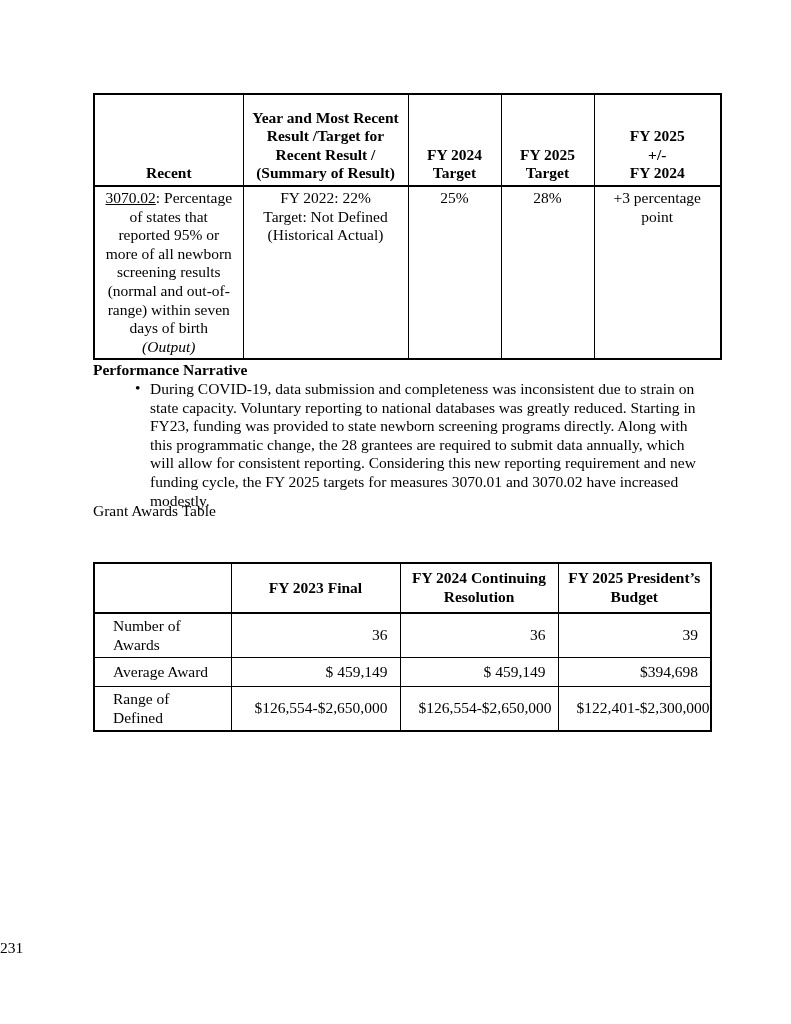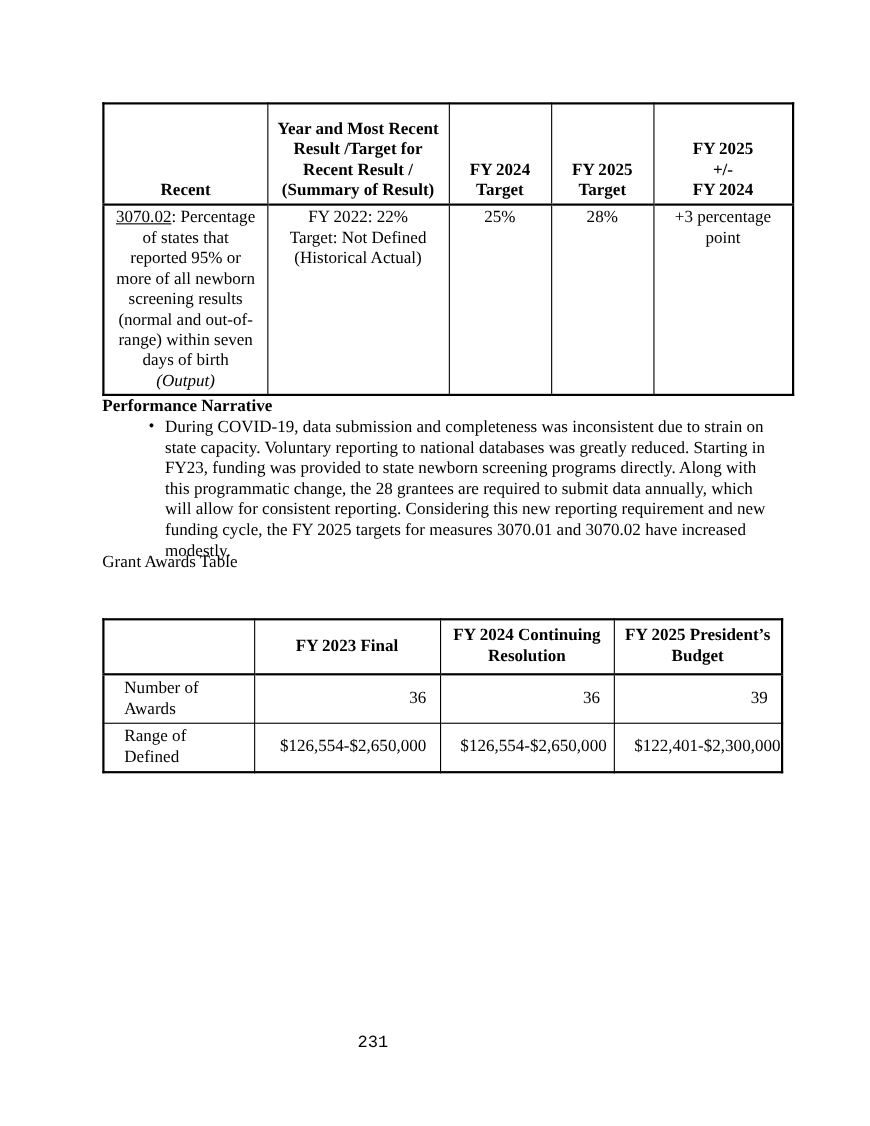--- a/index.html
+++ b/index.html
@@ -97,22 +97,20 @@
   .awards-table td.val { text-align: right; padding-right: 12px; }
   .acol-label { width: 137px; }
   .acol-fy23  { width: 169px; }
   .acol-fy24  { width: 158px; }
   .acol-fy25  { width: 153px; }
 
   .page-number {
     position: absolute;
     left: 0; top: 939px;
     width: 678px;
-    text-align: center;
-    font-family: Liberation Mono, monospace;
   }
 </style>
 </head>
 <body>
 
 <div class="page">
 
   <table class="measure-table">
     <colgroup>
       <col class="col-measure">
@@ -192,20 +190,26 @@
       </tr>
     </thead>
     <tbody>
       <tr>
         <td>Number of Awards</td>
         <td class="val">36</td>
         <td class="val">36</td>
         <td class="val">39</td>
       </tr>
       <tr>
+        <td>Average Award</td>
+        <td class="val">$ 459,149</td>
+        <td class="val">$ 459,149</td>
+        <td class="val">$394,698</td>
+      </tr>
+      <tr>
         <td>Range of Defined</td>
         <td class="val">$126,554-$2,650,000</td>
         <td class="val">$126,554-$2,650,000</td>
         <td class="val">$122,401-$2,300,000</td>
       </tr>
     </tbody>
   </table>
 
   <div class="page-number">231</div>
 

